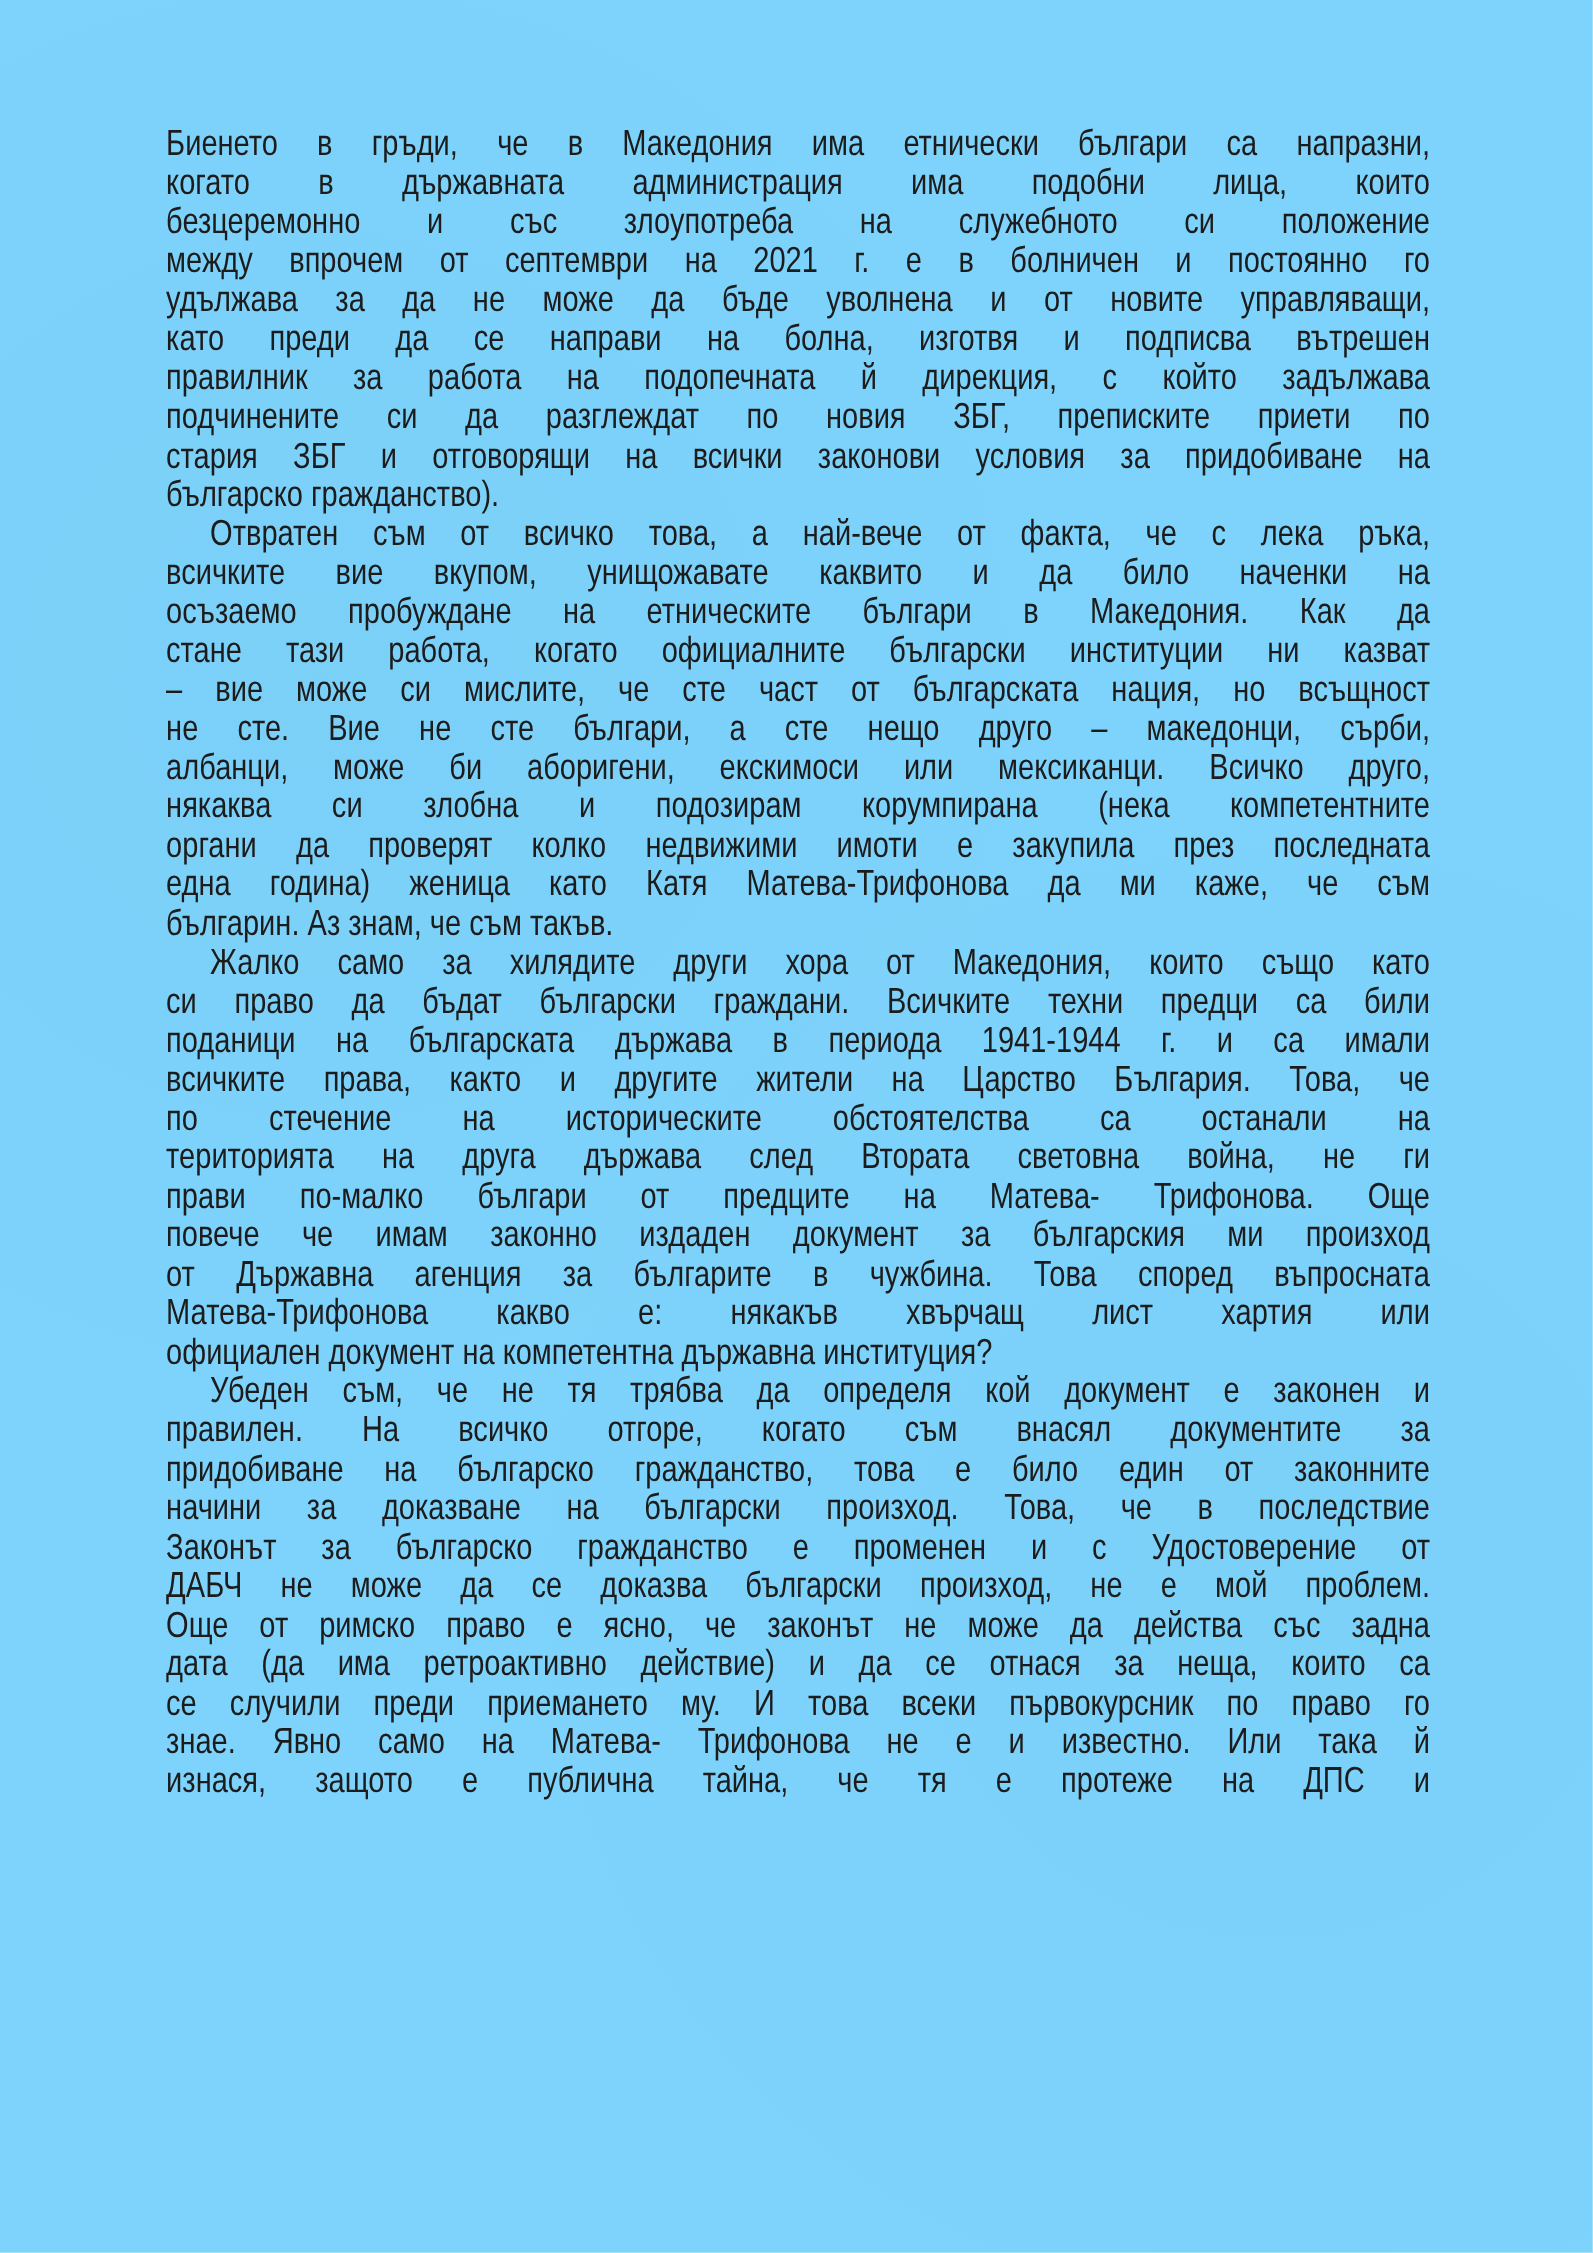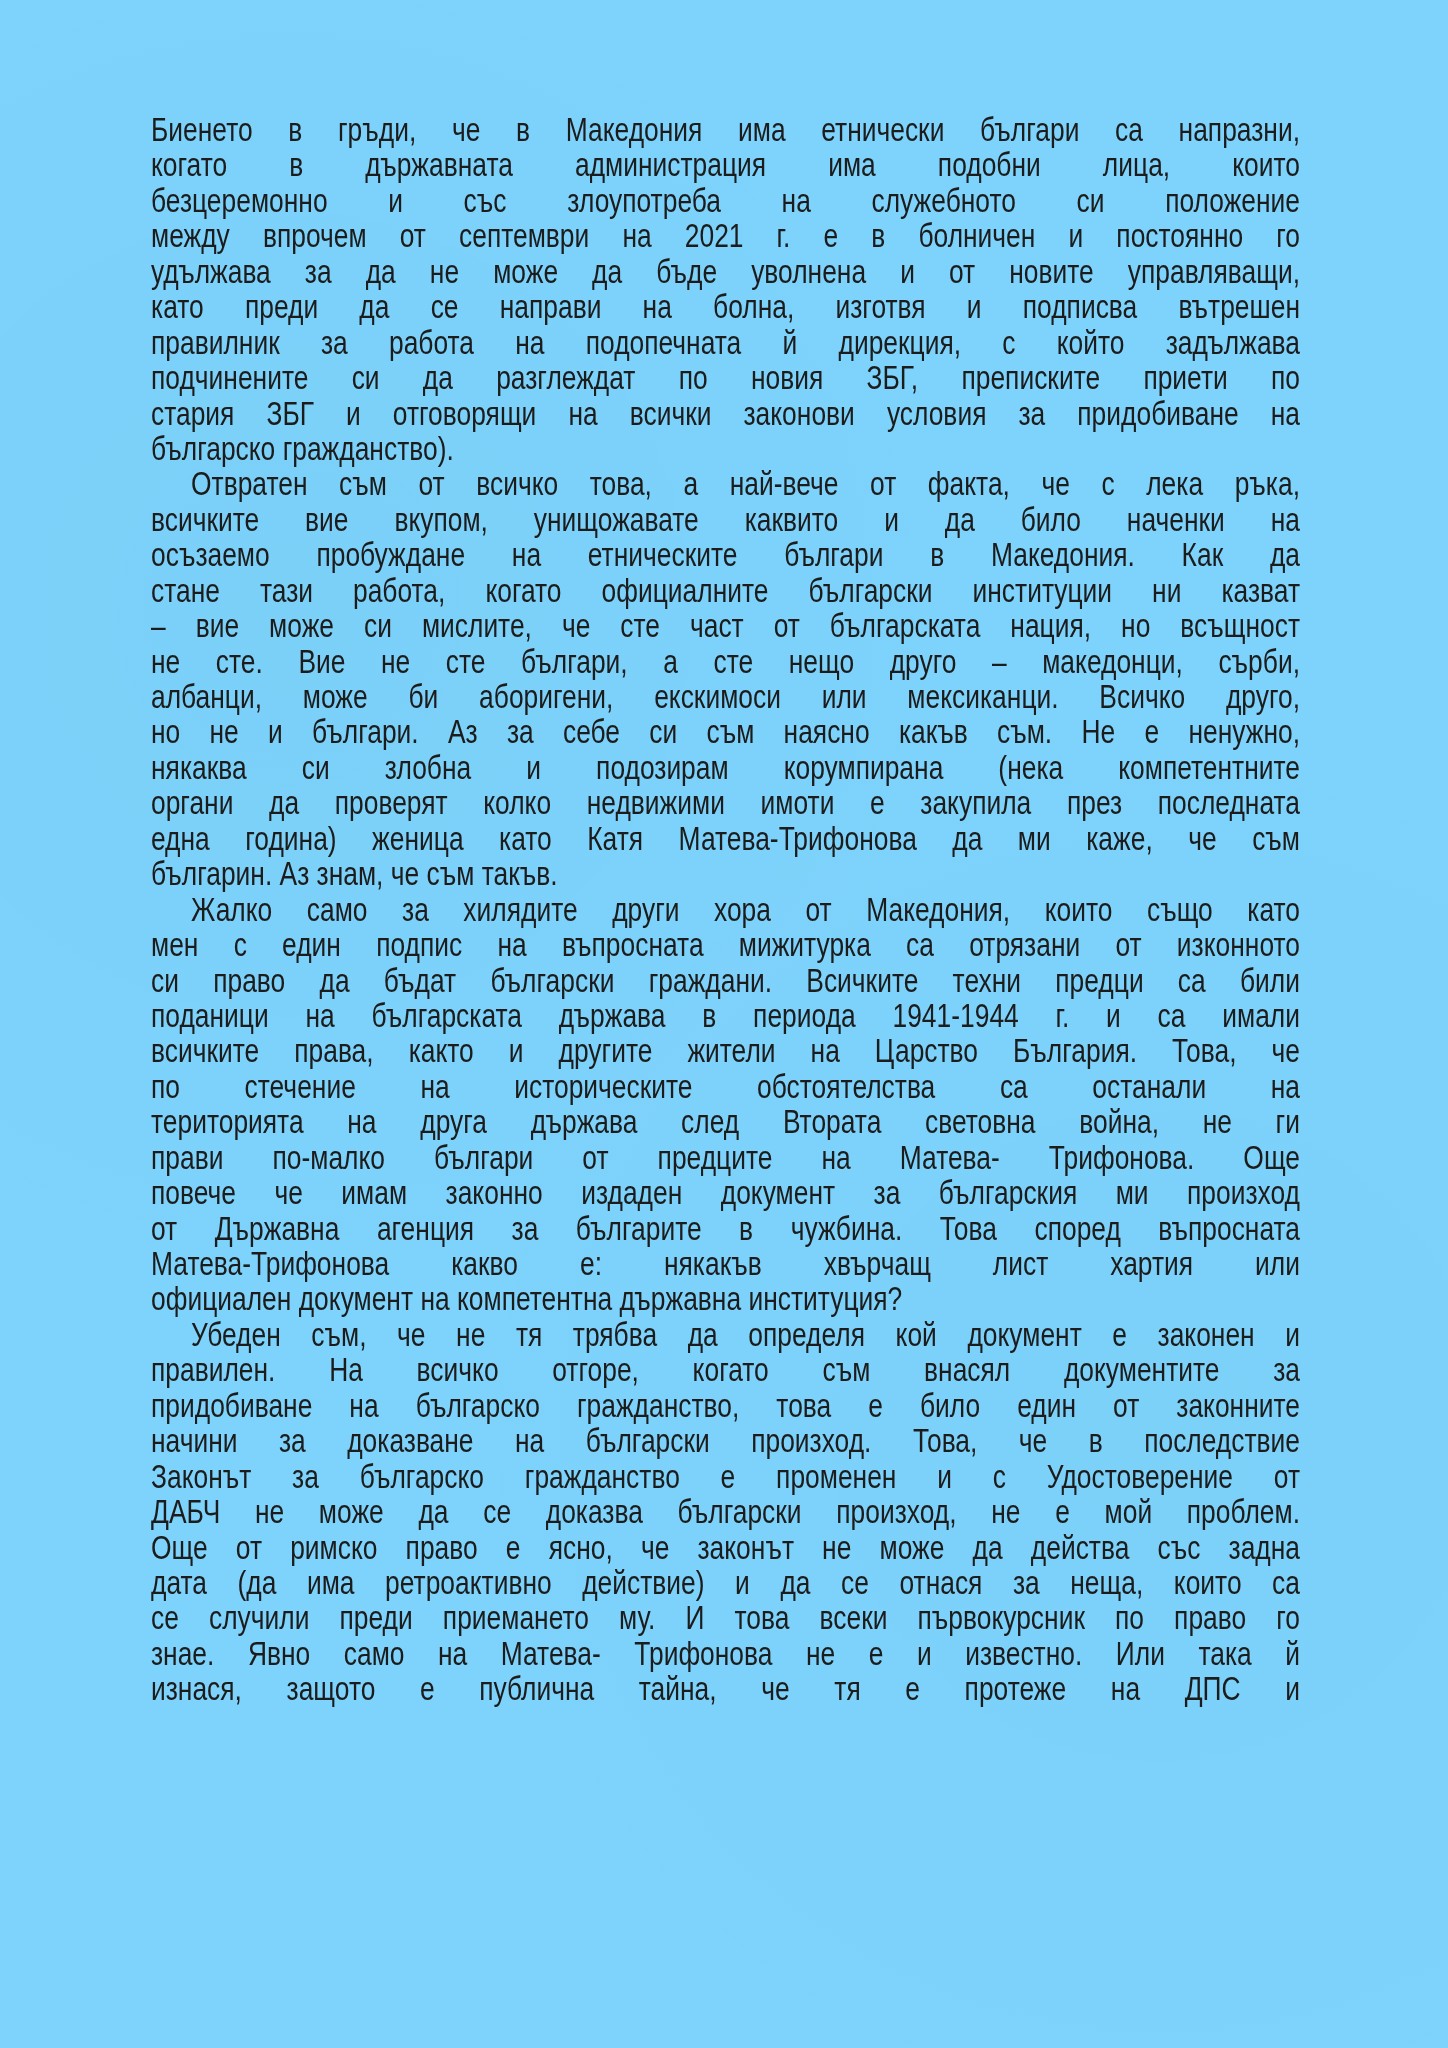--- a/index.html
+++ b/index.html
@@ -62,29 +62,27 @@
         <div class="line"><span class="txt" style="transform: scaleX(0.8);">българско гражданство).</span></div>
       </div>
       <div>
         <div class="line indent"><span class="txt" style="word-spacing: 30.2799px; transform: scaleX(0.8);">Отвратен съм от всичко това, а най-вече от факта, че с лека ръка,</span></div>
         <div class="line"><span class="txt" style="word-spacing: 48.1736px; transform: scaleX(0.8);">всичките вие вкупом, унищожавате каквито и да било наченки на</span></div>
         <div class="line"><span class="txt" style="word-spacing: 49.2246px; transform: scaleX(0.8);">осъзаемо пробуждане на етническите българи в Македония. Как да</span></div>
         <div class="line"><span class="txt" style="word-spacing: 40.8418px; transform: scaleX(0.8);">стане тази работа, когато официалните български институции ни казват</span></div>
         <div class="line"><span class="txt" style="word-spacing: 28.3047px; transform: scaleX(0.8);">– вие може си мислите, че сте част от българската нация, но всъщност</span></div>
         <div class="line"><span class="txt" style="word-spacing: 35.2826px; transform: scaleX(0.8);">не сте. Вие не сте българи, а сте нещо друго – македонци, сърби,</span></div>
         <div class="line"><span class="txt" style="word-spacing: 41.7773px; transform: scaleX(0.8);">албанци, може би аборигени, екскимоси или мексиканци. Всичко друго,</span></div>
-        <div class="line"><span class="txt" style="word-spacing: 27.4007px; transform: scaleX(0.8);">но не и българи. Аз за себе си съм наясно какъв съм. Не е ненужно,</span></div>
         <div class="line"><span class="txt" style="word-spacing: 59.6339px; transform: scaleX(0.8);">някаква си злобна и подозирам корумпирана (нека компетентните</span></div>
         <div class="line"><span class="txt" style="word-spacing: 35.3698px; transform: scaleX(0.8);">органи да проверят колко недвижими имоти е закупила през последната</span></div>
         <div class="line"><span class="txt" style="word-spacing: 35.1859px; transform: scaleX(0.8);">една година) женица като Катя Матева-Трифонова да ми каже, че съм</span></div>
         <div class="line"><span class="txt" style="transform: scaleX(0.8);">българин. Аз знам, че съм такъв.</span></div>
       </div>
       <div>
         <div class="line indent"><span class="txt" style="word-spacing: 33.9797px; transform: scaleX(0.8);">Жалко само за хилядите други хора от Македония, които също като</span></div>
-        <div class="line"><span class="txt" style="word-spacing: 34.8687px; transform: scaleX(0.8);">мен с един подпис на въпросната мижитурка са отрязани от изконното</span></div>
         <div class="line"><span class="txt" style="word-spacing: 33.6219px; transform: scaleX(0.8);">си право да бъдат български граждани. Всичките техни предци са били</span></div>
         <div class="line"><span class="txt" style="word-spacing: 36.8125px; transform: scaleX(0.8);">поданици на българската държава в периода 1941-1944 г. и са имали</span></div>
         <div class="line"><span class="txt" style="word-spacing: 34.5953px; transform: scaleX(0.8);">всичките права, както и другите жители на Царство България. Това, че</span></div>
         <div class="line"><span class="txt" style="word-spacing: 71.5714px; transform: scaleX(0.8);">по стечение на историческите обстоятелства са останали на</span></div>
         <div class="line"><span class="txt" style="word-spacing: 45.441px; transform: scaleX(0.8);">територията на друга държава след Втората световна война, не ги</span></div>
         <div class="line"><span class="txt" style="word-spacing: 52.1191px; transform: scaleX(0.8);">прави по-малко българи от предците на Матева- Трифонова. Още</span></div>
         <div class="line"><span class="txt" style="word-spacing: 38.9427px; transform: scaleX(0.8);">повече че имам законно издаден документ за българския ми произход</span></div>
         <div class="line"><span class="txt" style="word-spacing: 37.7049px; transform: scaleX(0.8);">от Държавна агенция за българите в чужбина. Това според въпросната</span></div>
         <div class="line"><span class="txt" style="word-spacing: 68.3237px; transform: scaleX(0.8);">Матева-Трифонова какво е: някакъв хвърчащ лист хартия или</span></div>
         <div class="line"><span class="txt" style="transform: scaleX(0.8);">официален документ на компетентна държавна институция?</span></div>

